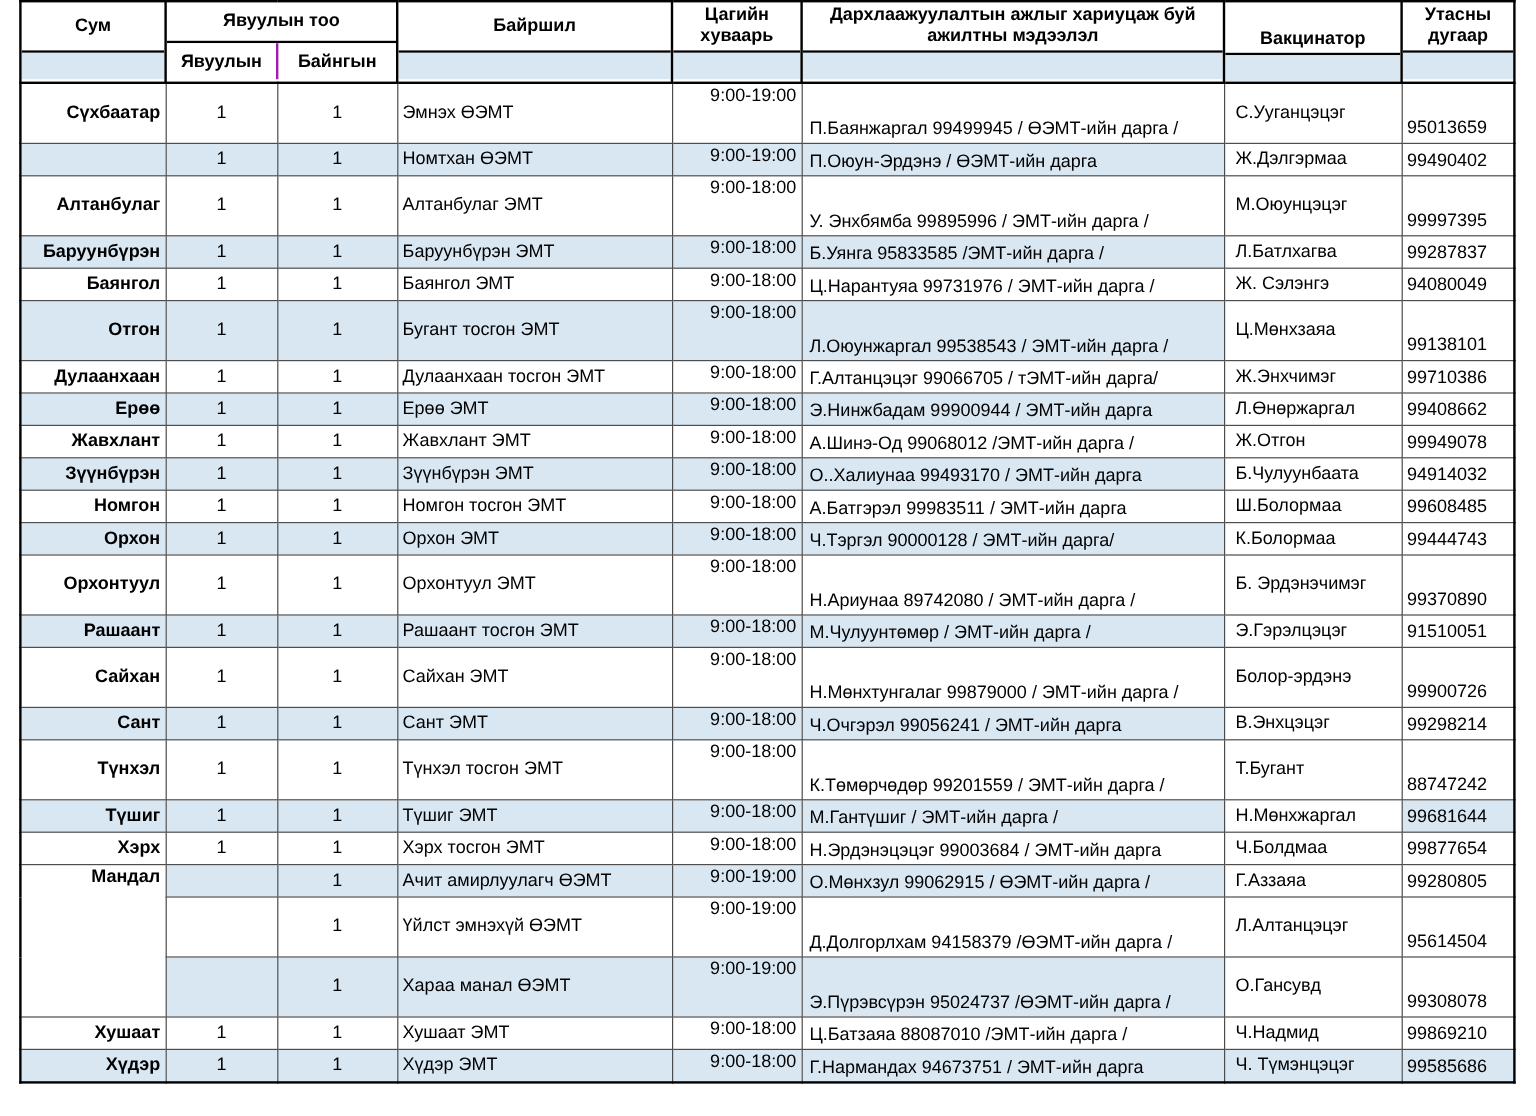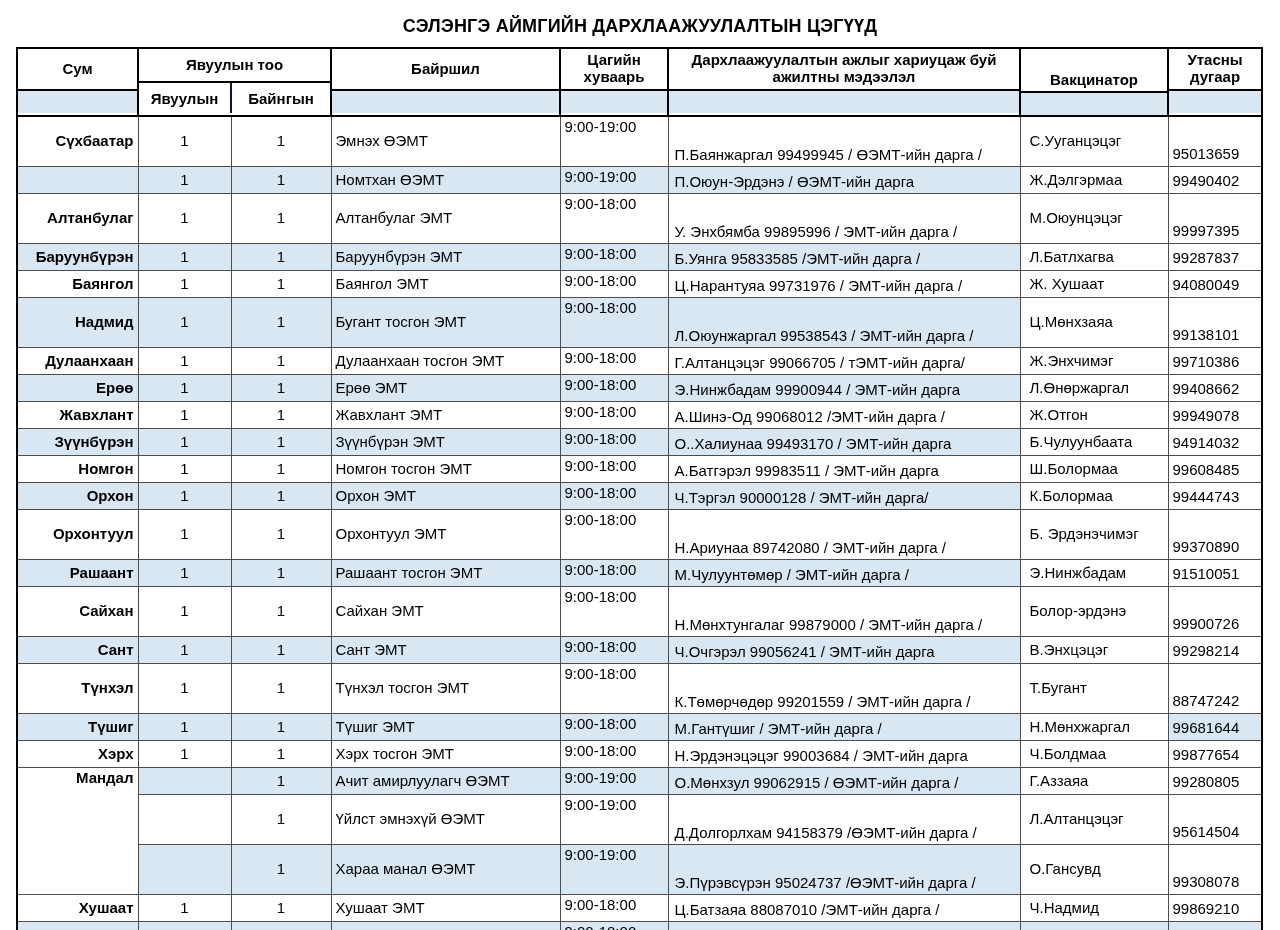--- a/index.html
+++ b/index.html
@@ -49,47 +49,46 @@
   }
   .h-bottom{align-items:flex-end;padding-bottom:2px;}
   .h-strip{height:22px;background:var(--shade);}
   .h-short{height:32px;}
   .h-sub{
     height:30px;display:grid;grid-template-columns:93px auto;background:#fff;
   }
   .h-sub > div{
     display:flex;align-items:center;justify-content:center;line-height:1;
   }
-  .h-sub > div:first-child{border-right:2px solid #0f172a;}
+  .h-sub > div:first-child{border-right:2px solid #a21caf;}
 
   
   td{
     border:1px solid var(--grid);
     height:22px;
     line-height:1.12;
     overflow:hidden;
     background:#fff;
     padding:1px 4px;
   }
   tr.tall td{height:45px;}
   td.shade{background:var(--shade);}
   .c-sum{font-weight:bold;text-align:right;vertical-align:middle;padding-left:8px;}
   .c-sum.v-top{vertical-align:top;padding-top:2px;}
   .c-cnt{text-align:center;vertical-align:middle;}
   .c-loc{text-align:left;vertical-align:middle;padding-left:4px;}
-  .c-time{text-align:left;vertical-align:top;padding-top:2px;}
+  .c-time{text-align:right;vertical-align:top;padding-top:2px;}
   .c-staff{text-align:left;vertical-align:bottom;padding:1px 6px 2px 6px;}
   .c-vacc{text-align:left;vertical-align:middle;padding-left:9px;}
   .c-phone{vertical-align:bottom;padding-bottom:3px;}
 </style>
 </head>
 <body>
 
 <div>
-  <div class="page-title">СЭЛЭНГЭ АЙМГИЙН ДАРХЛААЖУУЛАЛТЫН ЦЭГҮҮД</div>
 
   <table class="vax">
     <colgroup>
       <col class="c1">
         <col class="c2">
         <col class="c3">
         <col class="c4">
       <col class="c5">
         <col class="c6">
         <col class="c7">
@@ -185,25 +184,25 @@
           <td class="c-vacc">Л.Батлхагва</td>
           <td class="c-phone">99287837</td>
         </tr>
         <tr>
           <td class="c-sum">Баянгол</td>
           <td class="c-cnt">1</td>
           <td class="c-cnt">1</td>
           <td class="c-loc">Баянгол ЭМТ</td>
           <td class="c-time">9:00-18:00</td>
           <td class="c-staff">Ц.Нарантуяа 99731976 / ЭМТ-ийн дарга /</td>
-          <td class="c-vacc">Ж. Хушаат</td>
+          <td class="c-vacc">Ж. Сэлэнгэ</td>
           <td class="c-phone">94080049</td>
         </tr>
         <tr class="tall">
-          <td class="c-sum shade">Надмид</td>
+          <td class="c-sum shade">Отгон</td>
           <td class="c-cnt shade">1</td>
           <td class="c-cnt shade">1</td>
           <td class="c-loc shade">Бугант тосгон ЭМТ</td>
           <td class="c-time shade">9:00-18:00</td>
           <td class="c-staff shade">Л.Оюунжаргал 99538543 / ЭМТ-ийн дарга /</td>
           <td class="c-vacc">Ц.Мөнхзаяа</td>
           <td class="c-phone">99138101</td>
         </tr>
         <tr>
           <td class="c-sum">Дулаанхаан</td>
@@ -275,21 +274,21 @@
           <td class="c-vacc">Б. Эрдэнэчимэг</td>
           <td class="c-phone">99370890</td>
         </tr>
         <tr>
           <td class="c-sum shade">Рашаант</td>
           <td class="c-cnt shade">1</td>
           <td class="c-cnt shade">1</td>
           <td class="c-loc shade">Рашаант тосгон ЭМТ</td>
           <td class="c-time shade">9:00-18:00</td>
           <td class="c-staff shade">М.Чулуунтөмөр / ЭМТ-ийн дарга /</td>
-          <td class="c-vacc">Э.Нинжбадам</td>
+          <td class="c-vacc">Э.Гэрэлцэцэг</td>
           <td class="c-phone">91510051</td>
         </tr>
         <tr class="tall">
           <td class="c-sum">Сайхан</td>
           <td class="c-cnt">1</td>
           <td class="c-cnt">1</td>
           <td class="c-loc">Сайхан ЭМТ</td>
           <td class="c-time">9:00-18:00</td>
           <td class="c-staff">Н.Мөнхтунгалаг 99879000 / ЭМТ-ийн дарга /</td>
           <td class="c-vacc">Болор-эрдэнэ</td>

